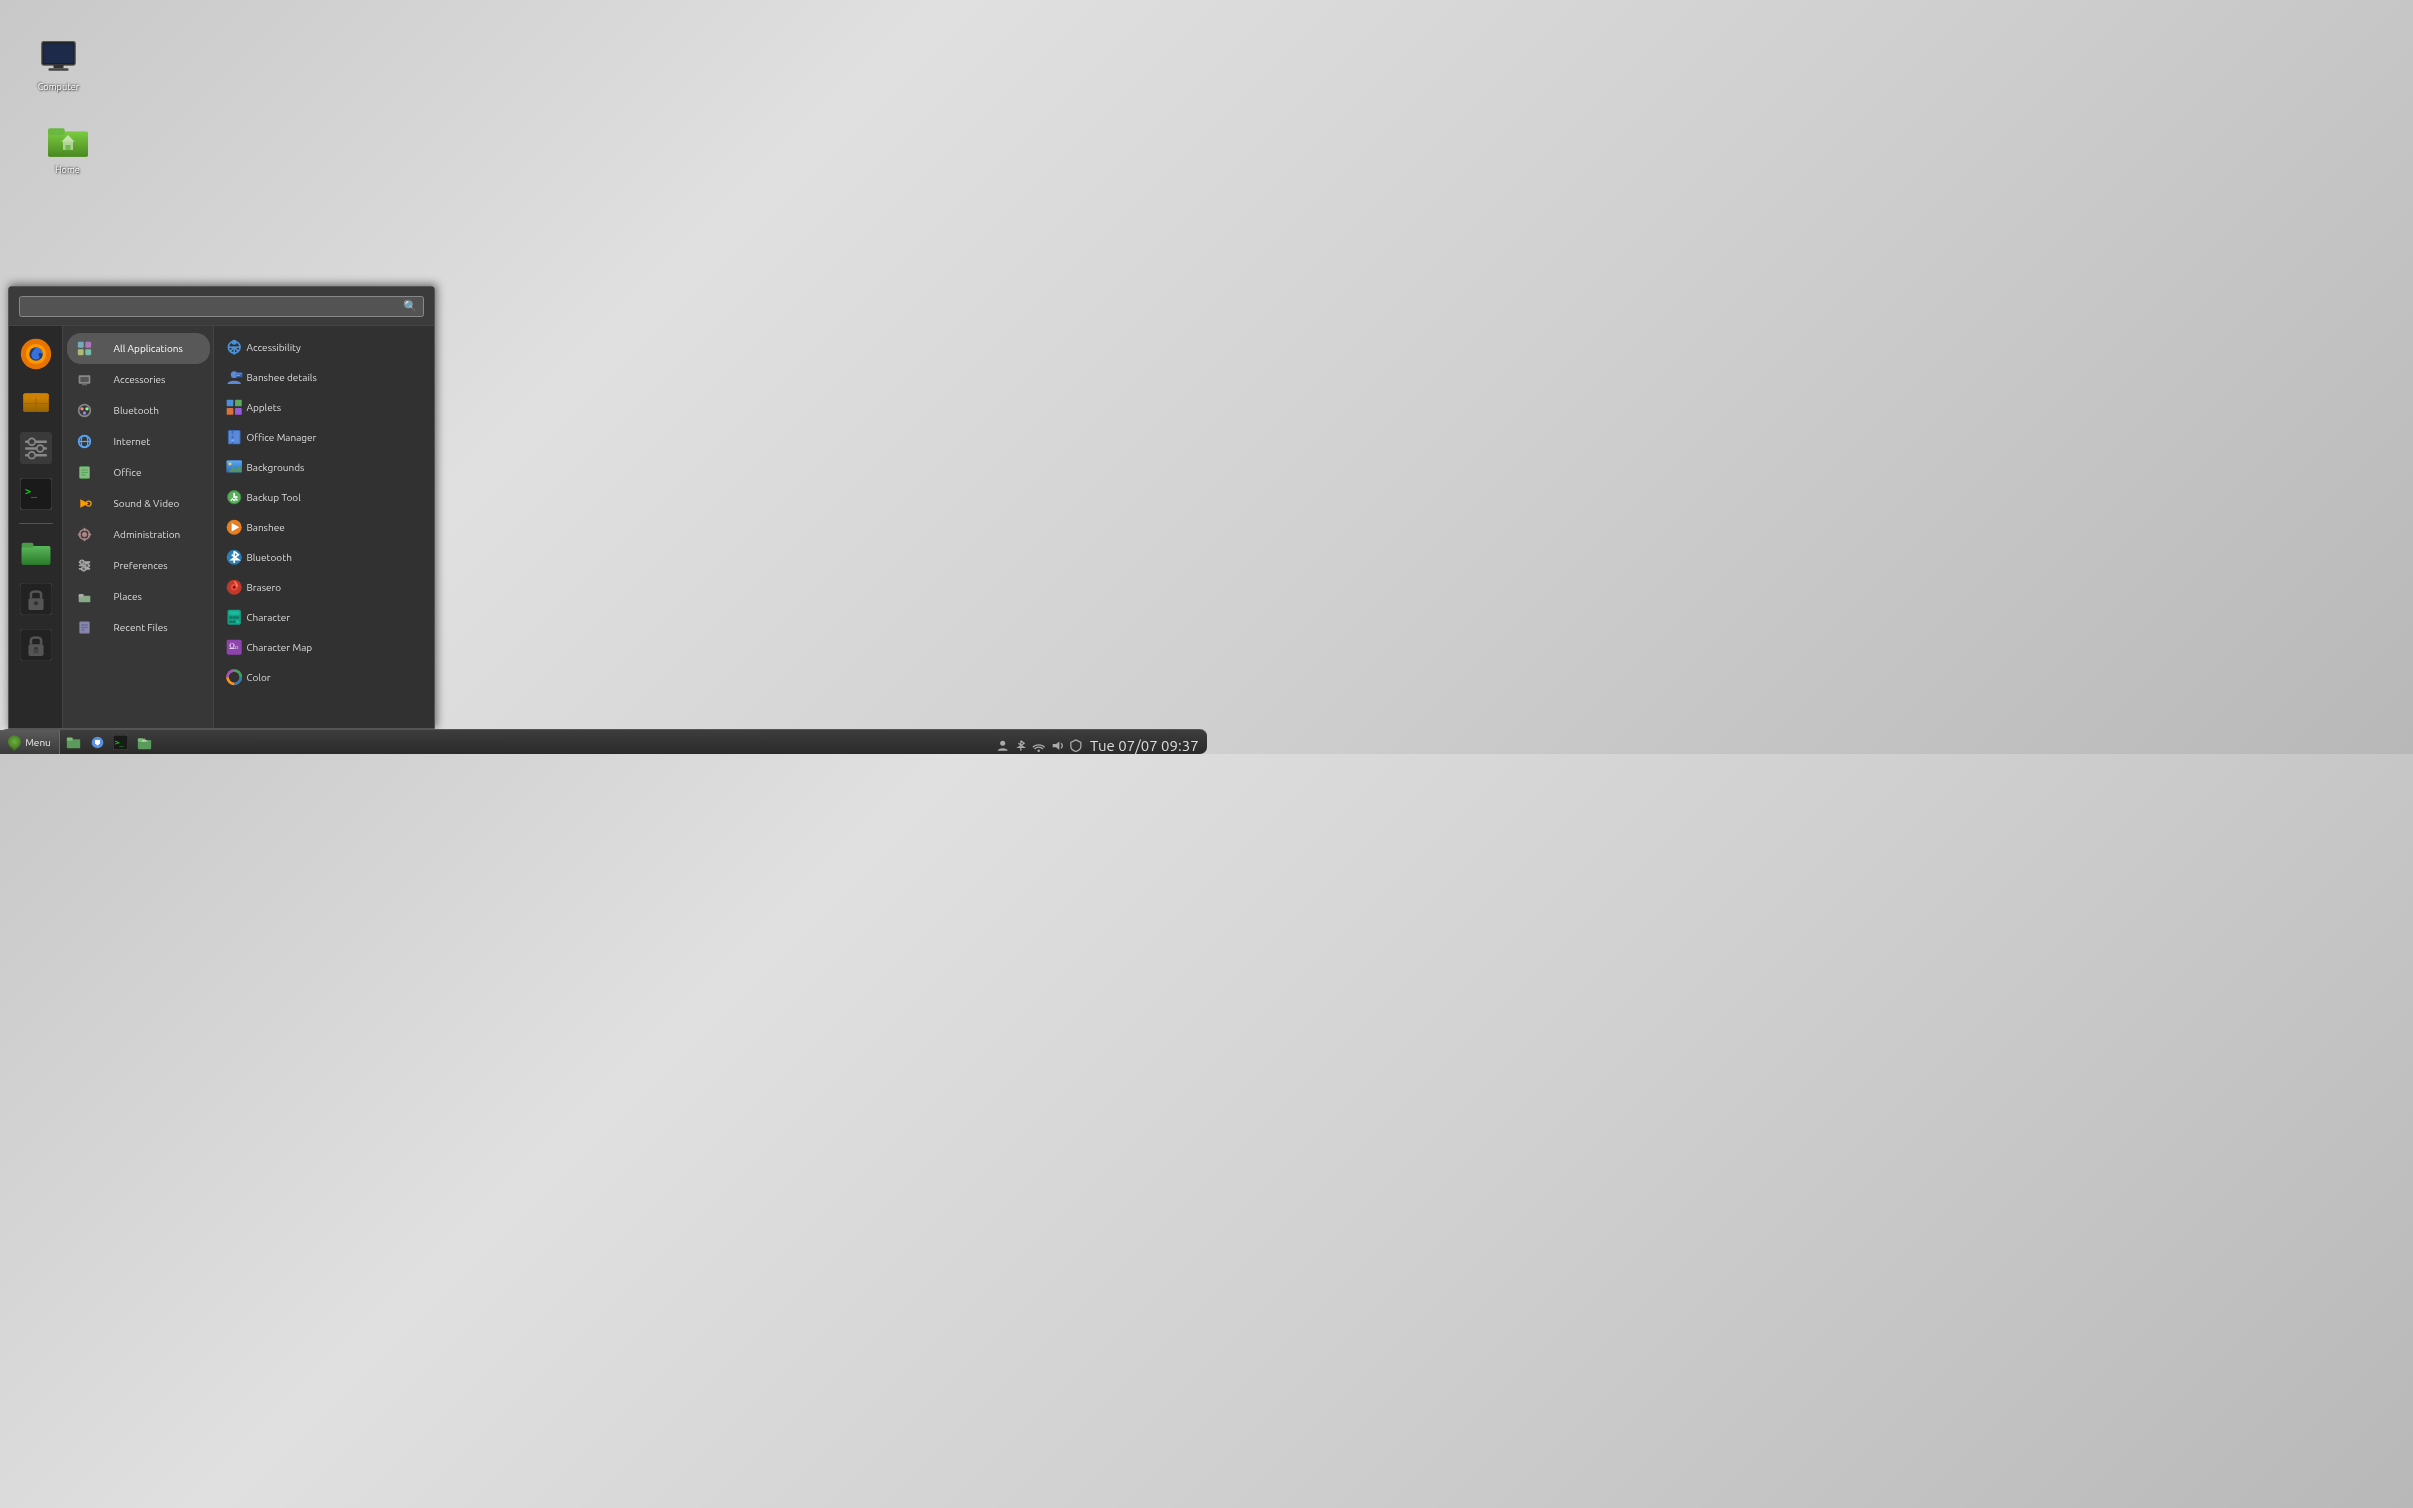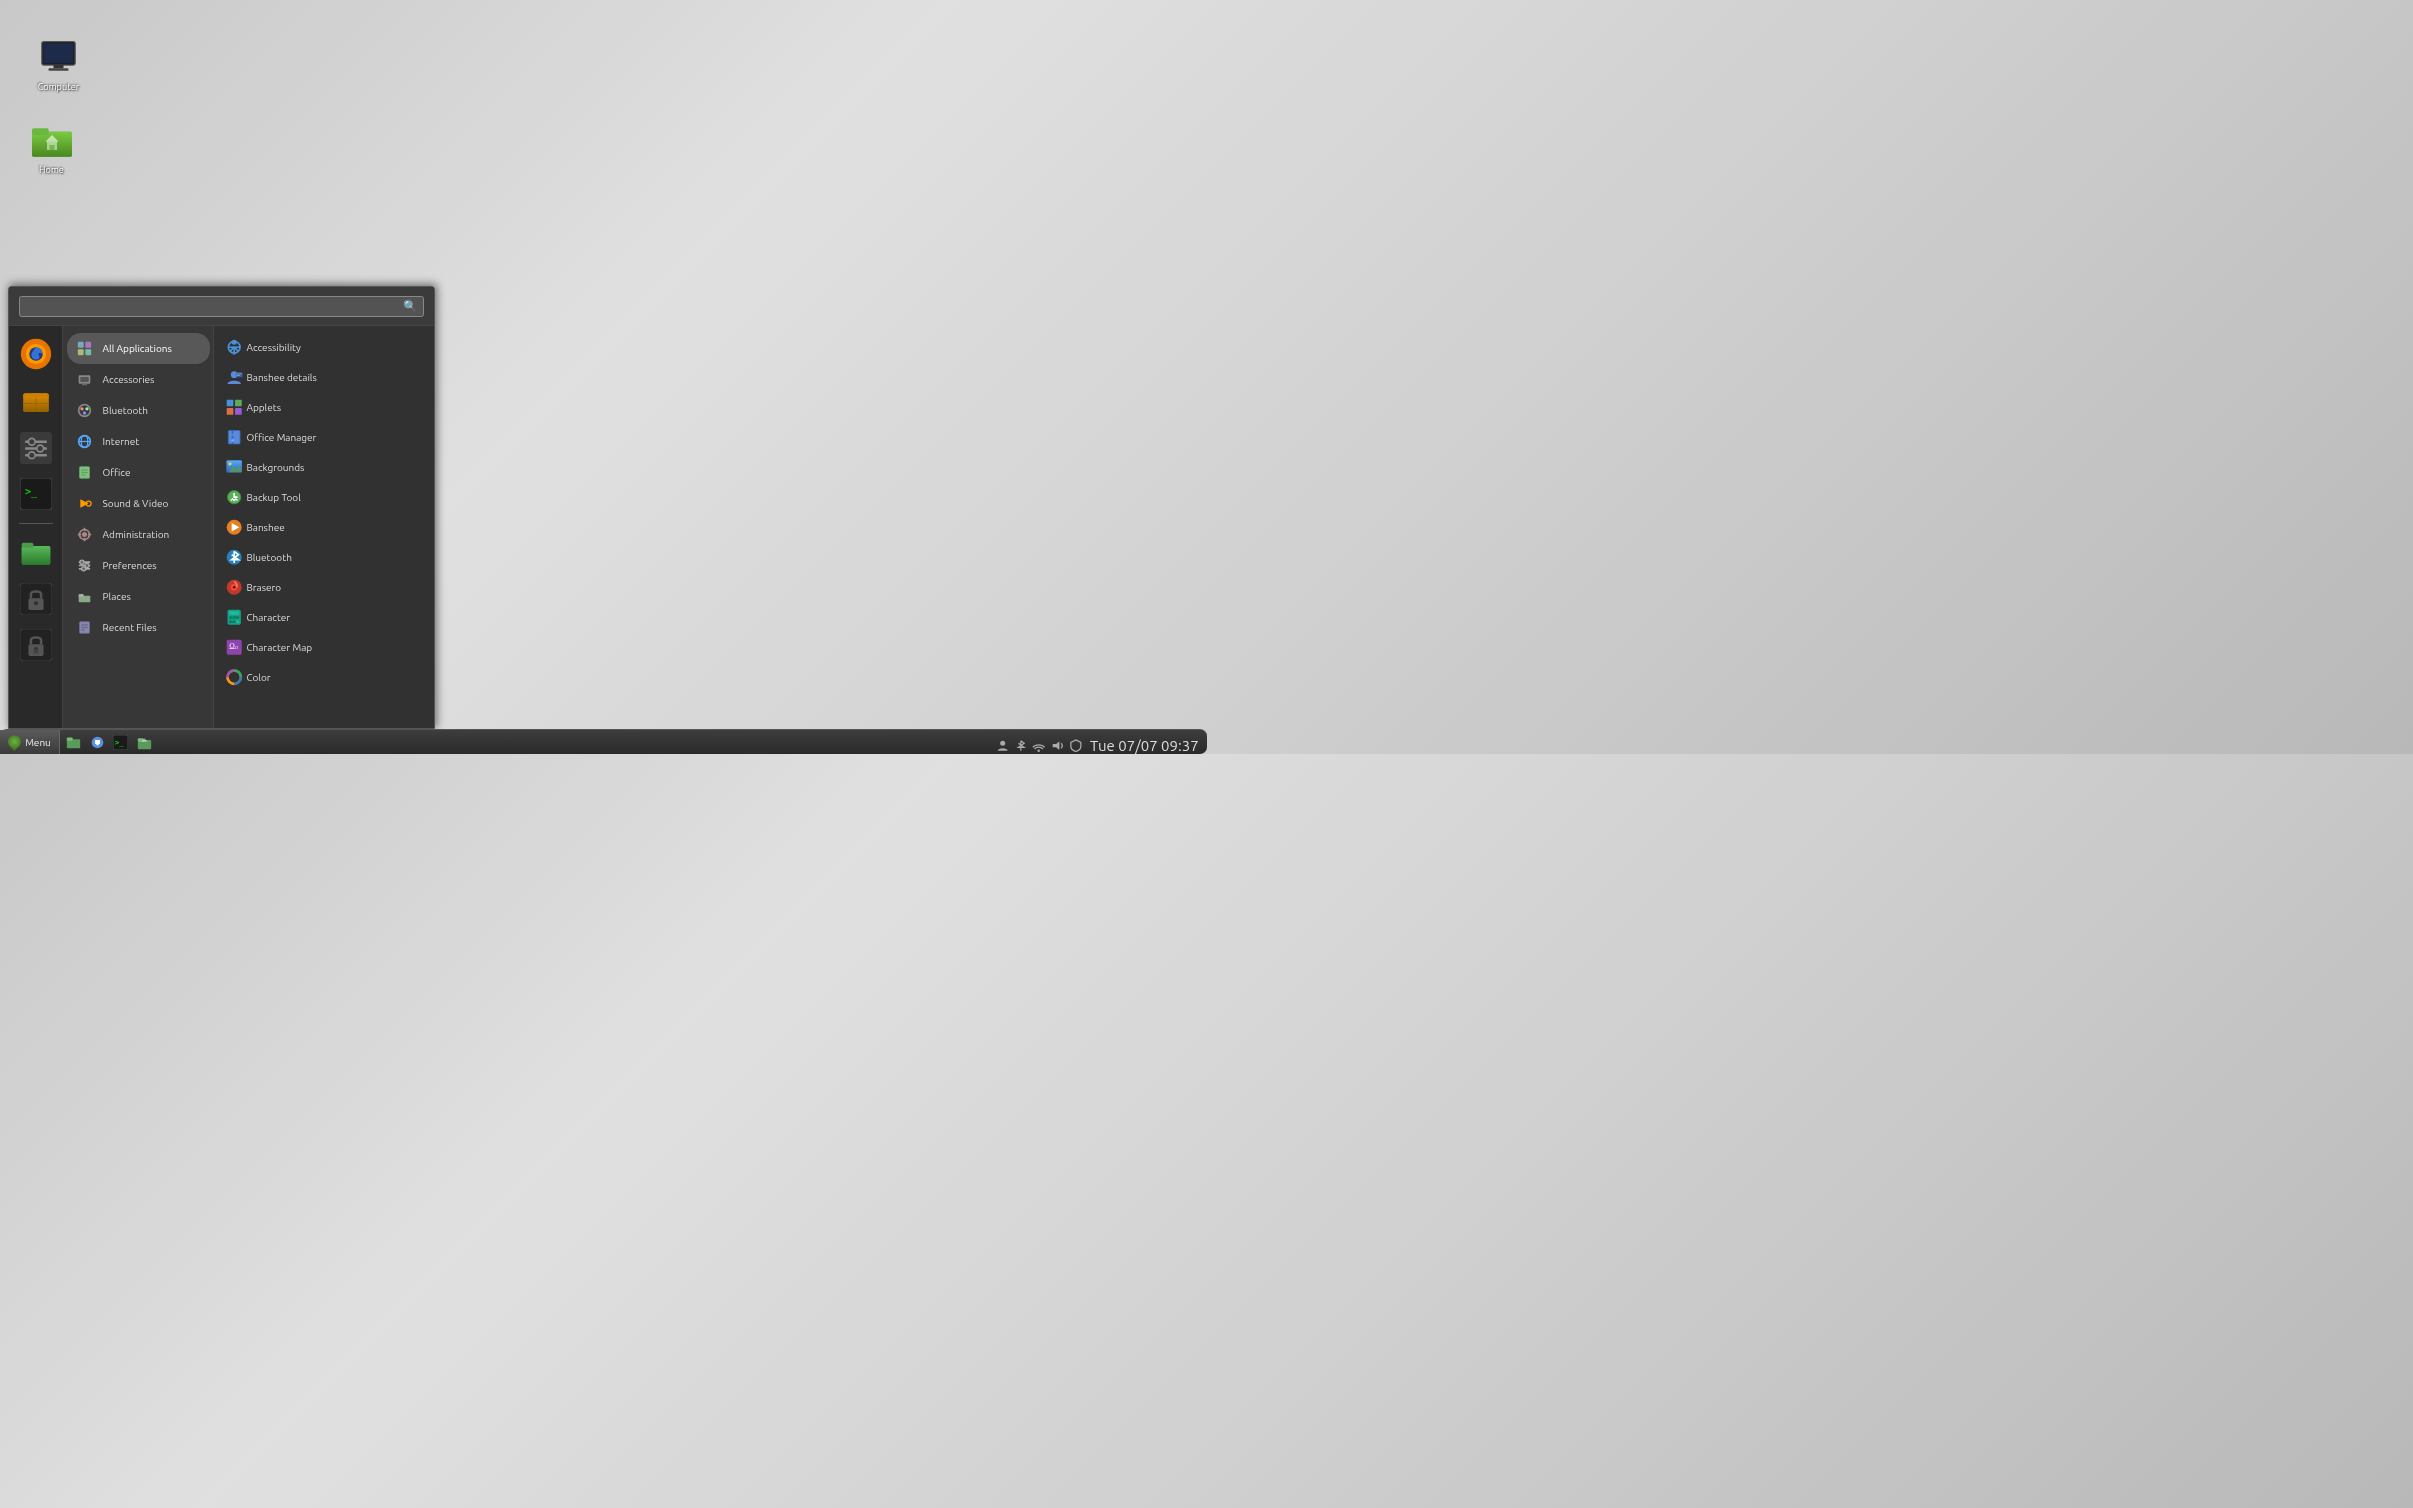--- a/index.html
+++ b/index.html
@@ -205,21 +205,21 @@
       background: rgba(55,55,55,0.95);
       padding: 6.7px 0;
       overflow-y: auto;
       border-right: 0.8px solid #444;
     }
 
     .category-item {
       padding: 5.9px 8.4px;
       display: flex;
       align-items: center;
-      gap: 9px;
+      gap: 20px;
       cursor: pointer;
       font-size: 10px;
       color: #ddd;
       border-radius: 14px;
       margin: 0.8px 3.4px;
     }
 
     .category-item:hover, .category-item.active {
       background: rgba(100,100,100,0.5);
     }
@@ -299,21 +299,21 @@
       <svg width="37" height="35" viewBox="0 0 44 42">
         <rect x="2" y="2" width="40" height="28" rx="2" fill="#1a1a1a" stroke="#555" stroke-width="1.5"></rect>
         <rect x="4" y="4" width="36" height="24" fill="#1e2a4a"></rect>
         <rect x="16" y="30" width="12" height="4" fill="#333"></rect>
         <rect x="10" y="34" width="24" height="3" rx="1" fill="#444"></rect>
       </svg>
     </div>
     <span class="icon-label">Computer</span>
   </div>
 
-  <div class="desktop-icon" style="left:18px;top:117px;">
+  <div class="desktop-icon" style="left:34px;top:117px;">
     <div class="icon-img">
       <svg width="40" height="34" viewBox="0 0 48 40">
         <rect x="0" y="10" width="48" height="30" rx="2" fill="#5a9e30"></rect>
         <rect x="0" y="10" width="48" height="30" rx="2" fill="url(#fgrad)"></rect>
         <rect x="0" y="6" width="20" height="8" rx="2" fill="#6ab840"></rect>
 
         <polygon points="24,14 16,22 32,22" fill="rgba(255,255,255,0.6)"></polygon>
         <rect x="18" y="22" width="12" height="10" fill="rgba(255,255,255,0.5)"></rect>
         <rect x="21" y="26" width="6" height="6" fill="rgba(100,180,60,0.8)"></rect>
         <defs>

